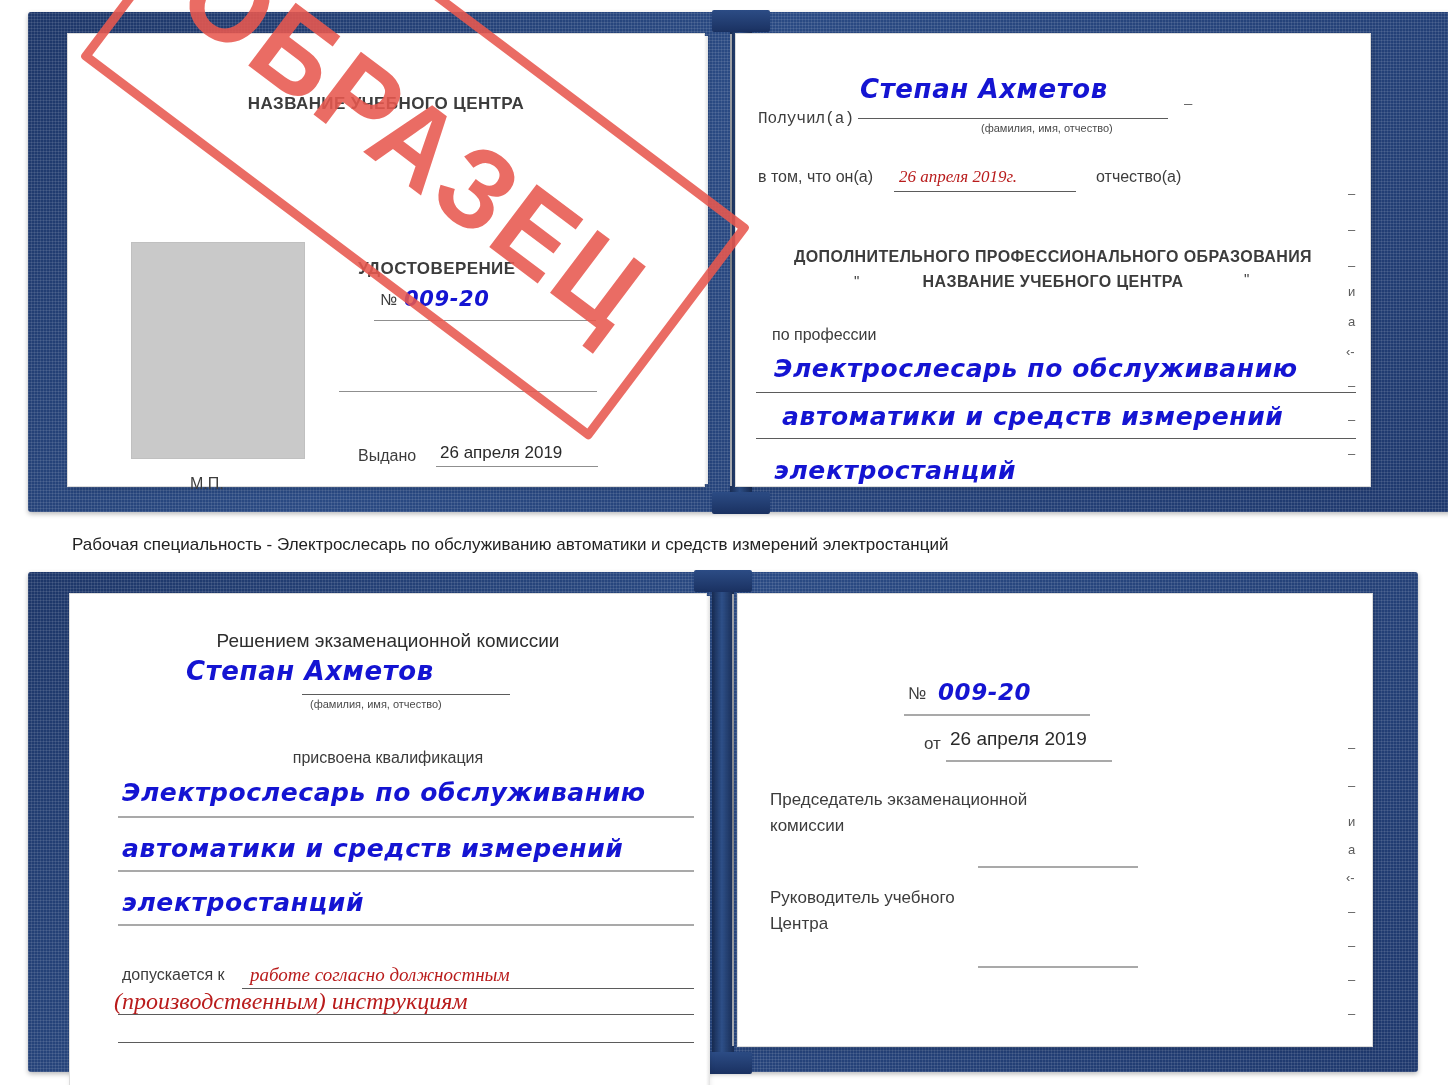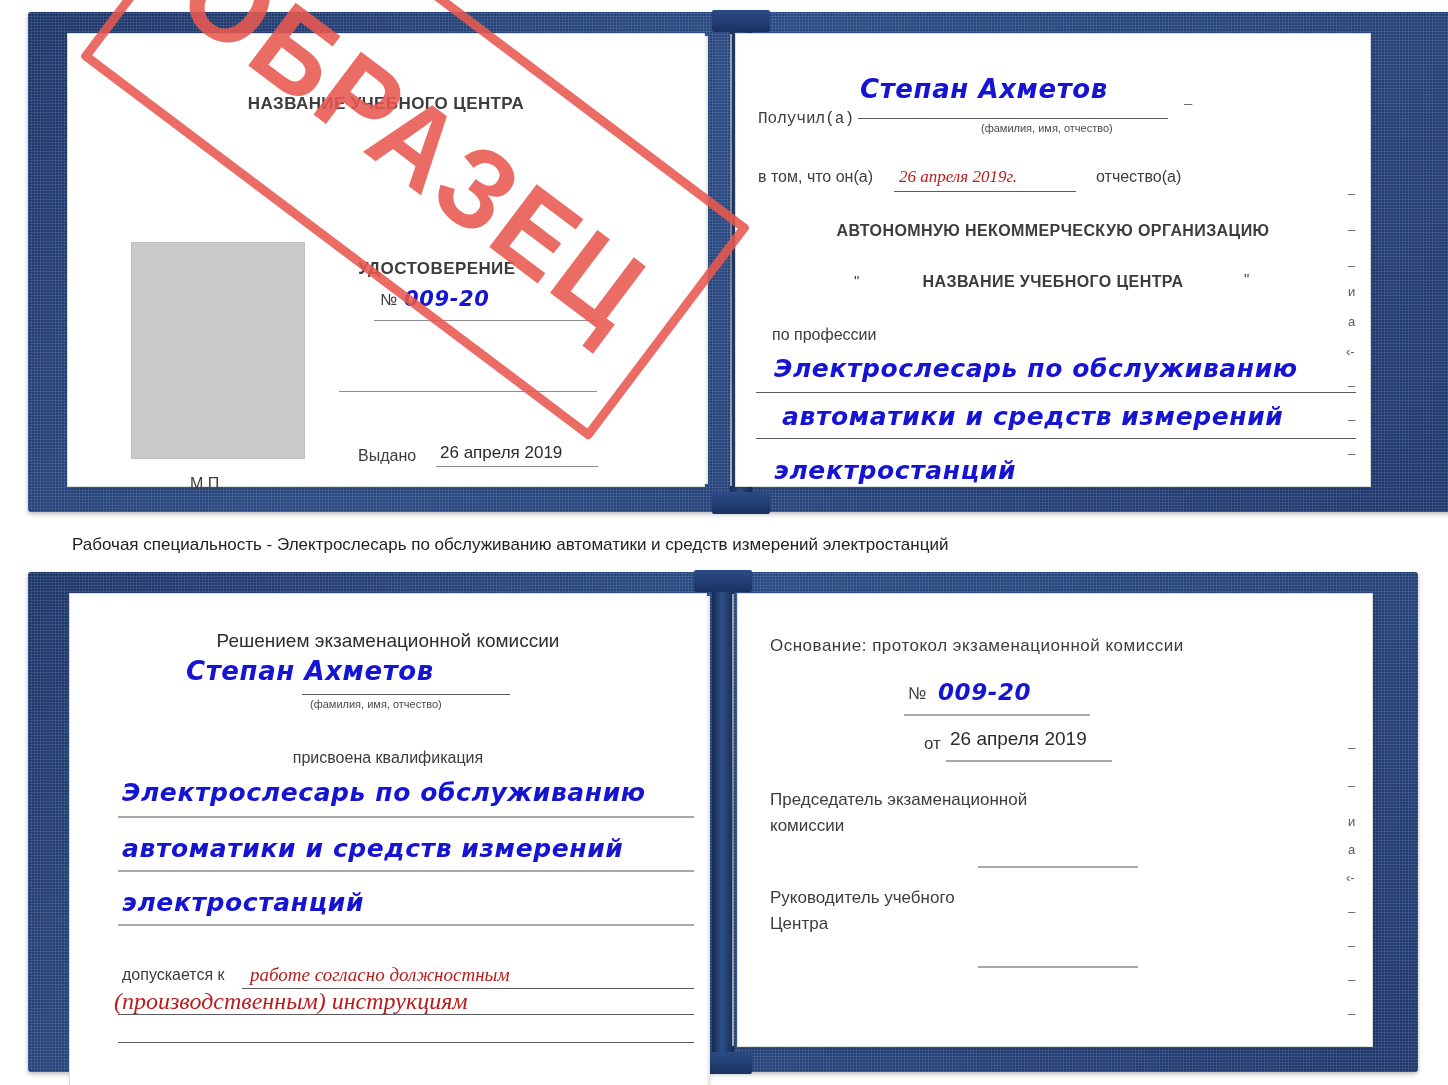--- a/index.html
+++ b/index.html
@@ -119,21 +119,21 @@
     <div class="hand" style="left:124px;top:40px;font-size:26px;">Степан Ахметов</div>
     <div class="rule dark" style="left:122px;top:84px;width:310px;"></div>
     <div class="tiny" style="left:245px;top:88px;">(фамилия, имя, отчество)</div>
     <div class="lbl" style="left:448px;top:60px;color:#6a6a6a;">–</div>
 
     <div class="lbl" style="left:22px;top:134px;font-size:16px;">в том, что он(а)</div>
     <div class="ital" style="left:163px;top:133px;font-size:17px;">26 апреля 2019г.</div>
     <div class="rule dark" style="left:158px;top:157px;width:182px;"></div>
     <div class="lbl" style="left:360px;top:134px;font-size:16px;">отчество(а)</div>
 
-    <div class="lbl caps" style="left:50%;transform:translateX(-50%);top:188px;font-size:16px;">АВТОНОМНУЮ НЕКОММЕРЧЕСКУЮ ОРГАНИЗАЦИЮ</div>
+    <div class="lbl caps" style="left:50%;transform:translateX(-50%);top:214px;font-size:16px;">ДОПОЛНИТЕЛЬНОГО ПРОФЕССИОНАЛЬНОГО ОБРАЗОВАНИЯ</div>
     <div class="lbl" style="left:118px;top:238px;font-size:15px;">"</div>
     <div class="lbl caps" style="left:50%;transform:translateX(-50%);top:239px;font-size:16px;">НАЗВАНИЕ УЧЕБНОГО ЦЕНТРА</div>
     <div class="lbl" style="left:508px;top:236px;font-size:15px;">"</div>
 
     <div class="lbl" style="left:36px;top:292px;font-size:16px;">по профессии</div>
 
     <div class="hand" style="left:38px;top:320px;font-size:25px;">Электрослесарь по обслуживанию</div>
     <div class="rule dark" style="left:20px;top:358px;width:600px;"></div>
 
     <div class="hand" style="left:46px;top:368px;font-size:25px;">автоматики и средств измерений</div>
@@ -192,21 +192,20 @@
     <div class="rule dark" style="left:172px;top:394px;width:452px;"></div>
     <div class="ital" style="left:44px;top:394px;font-size:24px;">(производственным) инструкциям</div>
     <div class="rule dark" style="left:48px;top:420px;width:576px;"></div>
     <div class="rule dark" style="left:48px;top:448px;width:576px;"></div>
   </div>
 
   <div class="page" style="left:710px;top:22px;width:634px;height:452px;">
 
     <div class="fold" style="left:-6px;"></div>
 
-    <div class="lbl" style="left:32px;top:42px;font-size:17px;letter-spacing:.5px;">Основание: протокол экзаменационной комиссии</div>
 
     <div class="lbl" style="left:170px;top:90px;font-size:17px;">№</div>
     <div class="hand" style="left:200px;top:85px;font-size:23px;">009-20</div>
     <div class="rule thin" style="left:166px;top:120px;width:186px;height:2px;"></div>
 
     <div class="lbl" style="left:186px;top:140px;font-size:17px;">от</div>
     <div class="lbl" style="left:212px;top:134px;font-size:19px;color:#2a2a2a;">26 апреля 2019</div>
     <div class="rule thin" style="left:208px;top:166px;width:166px;height:2px;"></div>
 
     <div class="lbl" style="left:32px;top:196px;font-size:17px;">Председатель экзаменационной</div>

